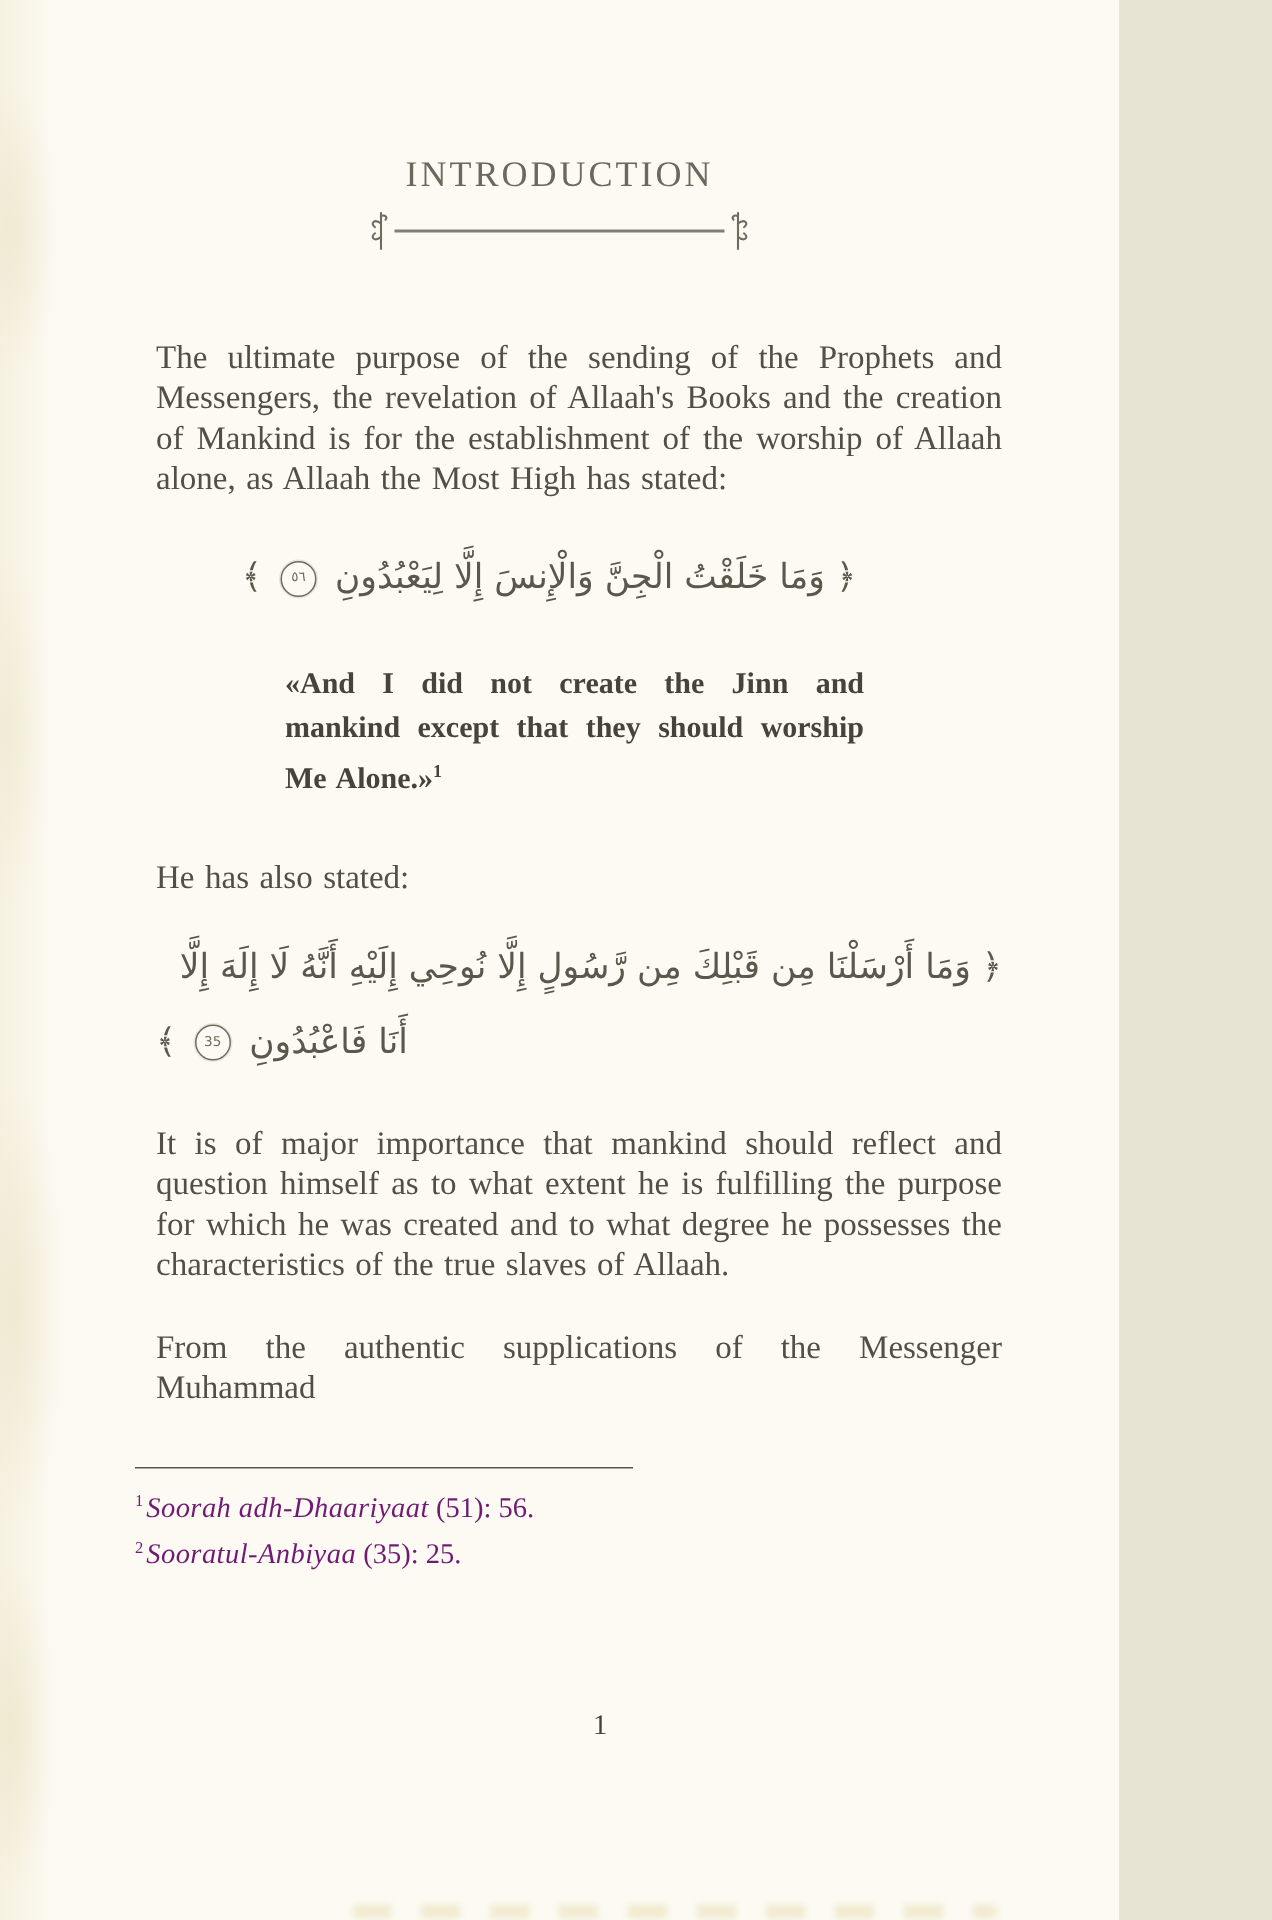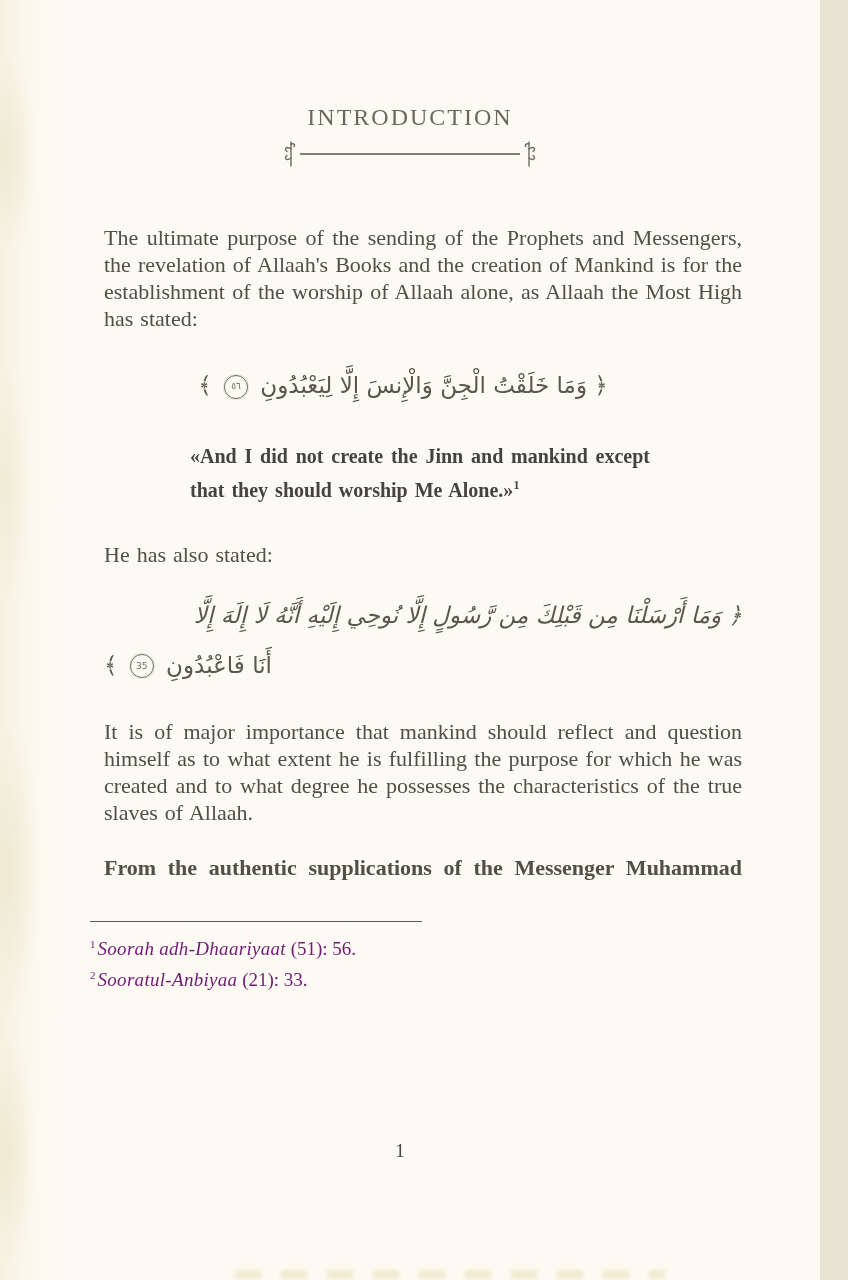--- a/index.html
+++ b/index.html
@@ -1,18 +1,18 @@
 <!DOCTYPE html>
 <html><head>
 <meta charset="utf-8">
 <style>
   html,body{margin:0;padding:0;background:#e8e4d4;}
   .page{
     position:relative;
-    width:820px;height:1280px;
+    width:746px;height:1280px;
     background:#fcfaf2;
     overflow:hidden;
     font-family:"Liberation Serif", serif;
     color:#514f46;
     box-sizing:border-box;
     padding-top:104px;
   }
   
   .scan-edge-left{
     position:absolute;left:0;top:0;width:60px;height:100%;
@@ -53,34 +53,34 @@
   .body-para{
     margin:0;
     font-size:22px;line-height:27px;
     word-spacing:1.5px;
     text-align:justify;
     color:#514f46;
   }
   .para-1{margin-top:56px;}
   .para-2{margin-top:36px;text-align:left;}
   .para-3{margin-top:30px;}
-  .para-4{margin-top:28px;text-align:justify;text-align-last:justify;font-weight:bold;}
+  .para-4{margin-top:28px;text-align:justify;text-align-last:justify;}
   
   .arabic-verse{
     direction:rtl;
     font-family:"DejaVu Sans", sans-serif;
     font-size:23px;line-height:46px;
     color:#5a584c;
   }
   .verse-1{
     margin-top:30px;
     text-align:center;
     padding-right:40px;
   }
-  .verse2-line1{text-align:right;font-style:italic;}
+  .verse2-line1{text-align:right;}
   .verse2-line2{text-align:left;margin-top:4px;}
   .verse-2{margin-top:24px;}
   .ayah-medallion{
     display:inline-block;
     width:22px;height:22px;
     border:1.3px solid #6e6c5e;
     border-radius:50%;
     vertical-align:middle;
     margin:0 5px;
     position:relative;
@@ -181,19 +181,19 @@
     <p class="body-para para-4">From the authentic supplications of the Messenger Muhammad</p>
 
   </main>
 
   <footer class="footnotes">
     <div class="fn-rule"></div>
     <div class="footnote">
       <sup>1</sup><i>Soorah adh-Dhaariyaat</i><span> (51): 56.</span>
     </div>
     <div class="footnote">
-      <sup>2</sup><i>Sooratul-Anbiyaa</i><span> (21): 33.</span>
+      <sup>2</sup><i>Sooratul-Anbiyaa</i><span> (35): 25.</span>
     </div>
   </footer>
 
   <div class="page-number">1</div>
 
 </div>
 
 </body></html>

